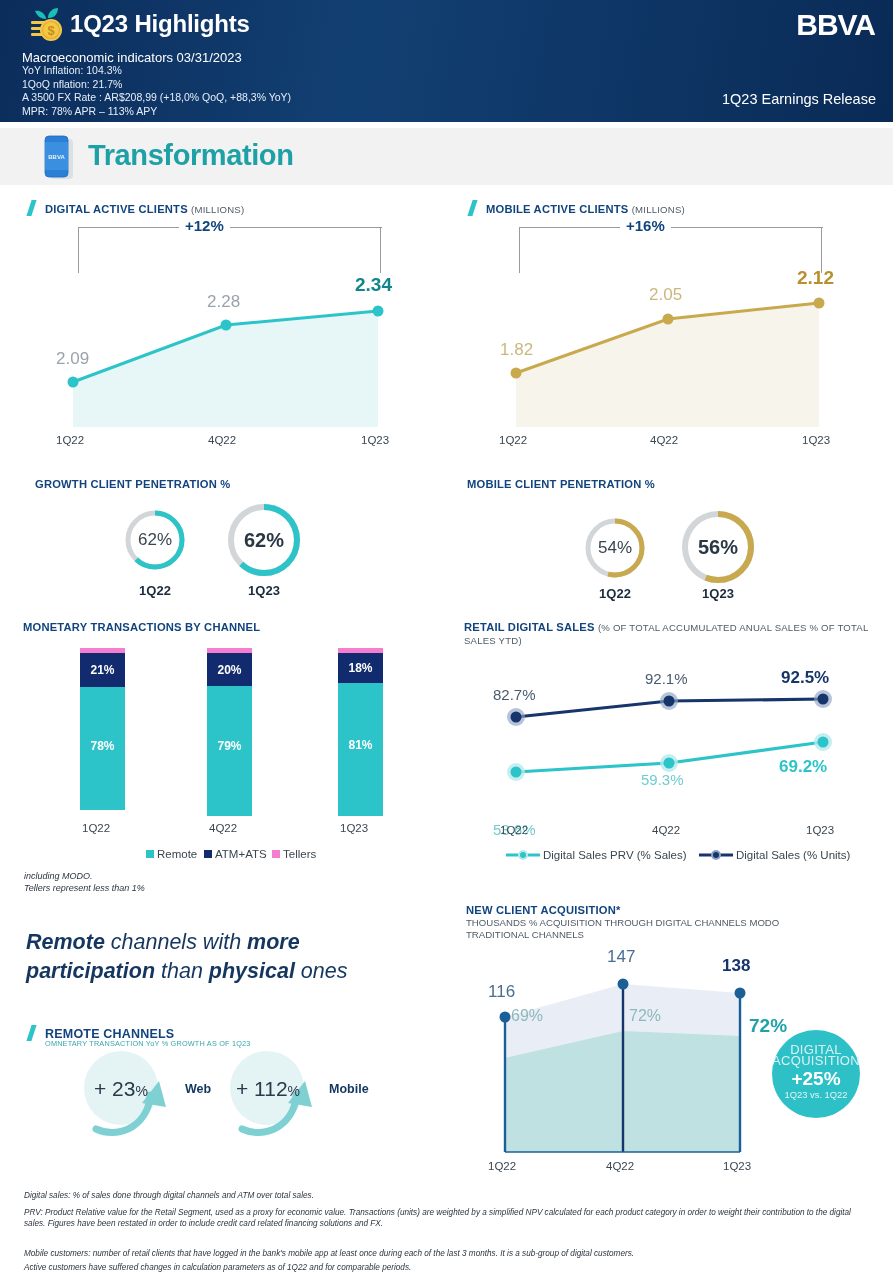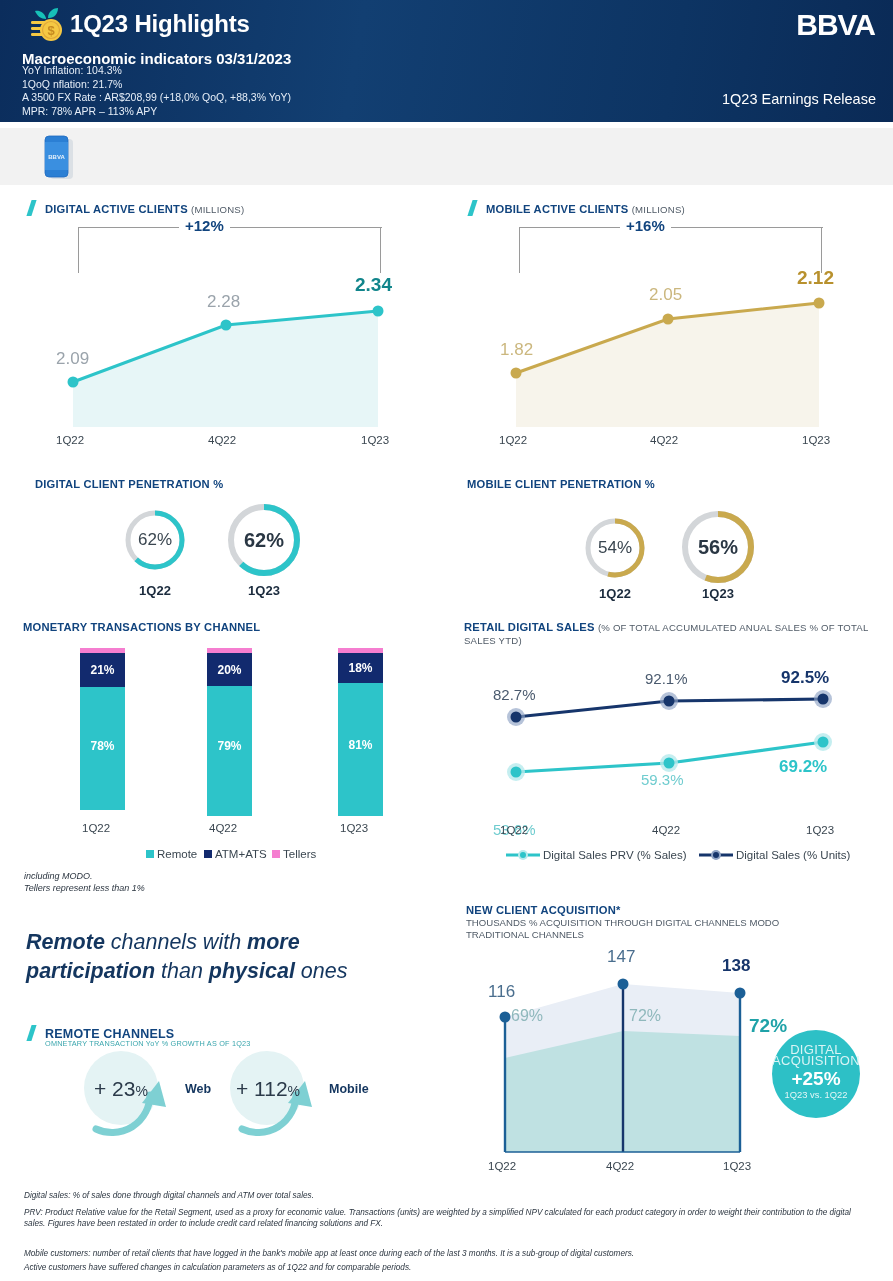--- a/index.html
+++ b/index.html
@@ -10,21 +10,21 @@
   }
   .page { position: relative; width: 893px; height: 1281px; background:#fff; }
 
   
   .header {
     position:absolute; left:0; top:0; width:893px; height:122px;
     background: linear-gradient(100deg,#0b2d5c 0%,#123f72 40%,#0d3463 75%,#0a2a56 100%);
   }
   .hdr-title { position:absolute; left:70px; top:10px; font-size:24px; font-weight:bold; color:#fff; letter-spacing:-0.2px;}
   .coin-icon { position:absolute; left:28px; top:6px; width:38px; height:40px; }
-  .macro-title { position:absolute; left:22px; top:50px; font-size:15px; font-weight:bold; color:#fff; }
+  .macro-title { position:absolute; left:22px; top:50px; font-size:13px; font-weight:normal; color:#fff; }
   .macro-lines { position:absolute; left:22px; top:64px; color:#e6eef8; font-size:10.5px; line-height:13.6px; }
   .bbva-logo { position:absolute; right:18px; top:8px; font-size:30px; font-weight:bold; color:#fff; letter-spacing:-1px; font-family:"Liberation Sans",sans-serif;}
   .earnings { position:absolute; right:17px; top:91px; font-size:14.5px; color:#ffffff; }
 
   
   .banner { position:absolute; left:0; top:128px; width:893px; height:57px; background:#f2f2f2; }
   .banner-title { position:absolute; left:88px; top:139px; font-size:29px; font-weight:bold; color:#1da0a6; letter-spacing:-0.4px;}
   .phone-icon { position:absolute; left:41px; top:134px; width:30px; height:46px; }
 
   
@@ -112,20 +112,21 @@
   <div class="banner"></div>
   <div class="phone-icon">
     <svg width="34" height="50" viewBox="0 0 34 50">
       <rect x="9" y="5" width="23" height="40" rx="4" fill="#c9d2da" opacity="0.55"></rect>
       <rect x="4" y="2" width="23" height="41" rx="4" fill="#2b7fd4"></rect>
       <rect x="4" y="2" width="23" height="41" rx="4" fill="none" stroke="#1f6bc0" stroke-width="0.8"></rect>
       <rect x="4" y="8" width="23" height="28" fill="#3a8fe0"></rect>
       <text x="15.5" y="25" font-size="6" font-weight="bold" fill="#e8f2fb" text-anchor="middle" font-family="Liberation Sans, sans-serif">BBVA</text>
     </svg>
   </div>
+  <div class="banner-title">Transformation</div>
 
   <div class="sec-t" style="left:27px; top:200px;">
     <span class="slash"></span><span>DIGITAL ACTIVE CLIENTS</span> <span class="lite">(MILLIONS)</span>
   </div>
 
   <div class="bracket" style="left:78px; top:227px; width:304px; height:46px;">
     <div class="bt" style="left:0; width:304px;"></div>
     <div class="bl" style="left:0; height:46px;"></div>
     <div class="bl" style="left:302px; height:46px;"></div>
     <div class="lbl" style="left:101px; top:-10px;">+12%</div>
@@ -167,21 +168,21 @@
   </svg>
 
   <div class="dotlbl" style="left:500px; top:340px; color:#cbb77e;">1.82</div>
   <div class="dotlbl" style="left:649px; top:285px; color:#cbb77e;">2.05</div>
   <div class="dotlbl hi" style="left:797px; top:267px; color:#b8912e; font-size:19px;">2.12</div>
 
   <div class="axlabel" style="left:499px; top:434px;">1Q22</div>
   <div class="axlabel" style="left:650px; top:434px;">4Q22</div>
   <div class="axlabel" style="left:802px; top:434px;">1Q23</div>
 
-  <div class="sec-t2" style="left:35px; top:478px;">DIGITAL CLIENT PENETRATION %</div>
+  <div class="sec-t2" style="left:35px; top:478px;">GROWTH CLIENT PENETRATION %</div>
 
   <svg style="position:absolute; left:120px; top:505px; width:70px; height:70px;">
     <circle cx="35" cy="35" r="27" fill="none" stroke="#d3d6d9" stroke-width="5"></circle>
     <circle cx="35" cy="35" r="27" fill="none" stroke="#2dc4c9" stroke-width="5" stroke-dasharray="105.2 64.4" stroke-dashoffset="0" transform="rotate(-90 35 35)"></circle>
   </svg>
   <div style="position:absolute; left:120px; top:505px; width:70px; height:70px; display:flex; align-items:center; justify-content:center;">
     <span class="dn-val" style="font-size:17px;">62%</span>
   </div>
   <div class="dn-q" style="left:120px; top:583px; width:70px;">1Q22</div>
 

